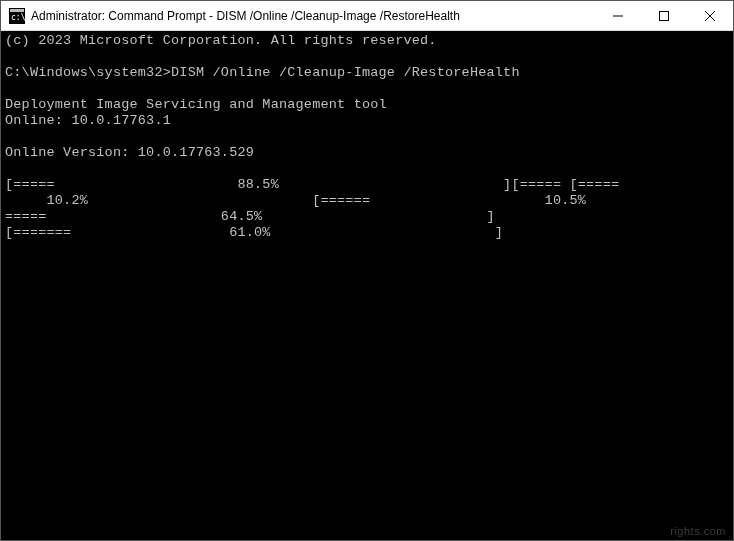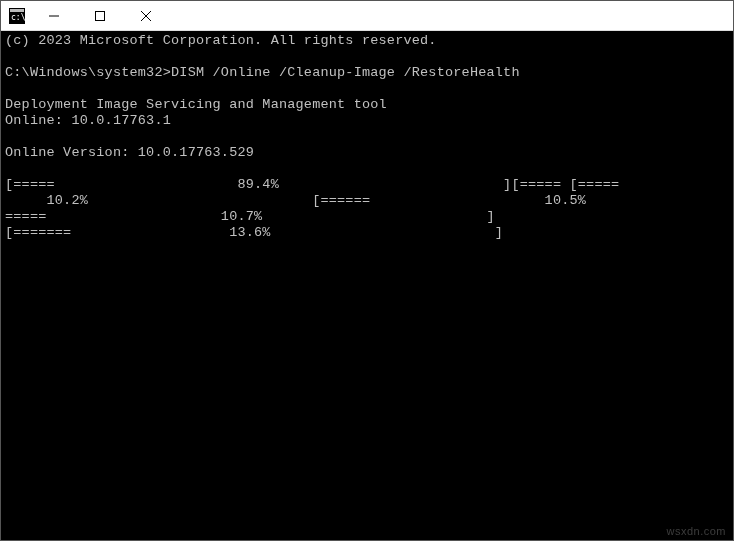--- a/index.html
+++ b/index.html
@@ -82,20 +82,21 @@
 <body>
 
 <div class="titlebar">
   <span class="titlebar-icon">
     <svg width="16" height="16" viewBox="0 0 16 16">
       <rect x="0" y="0" width="16" height="16" fill="#000"></rect>
       <rect x="1" y="1" width="14" height="3" fill="#bbb"></rect>
       <text x="2" y="12" font-size="8" fill="#fff" font-family="monospace">c:\</text>
     </svg>
   </span>
+  <span class="titlebar-title">Administrator: Command Prompt - DISM  /Online /Cleanup-Image /RestoreHealth</span>
   <div class="window-controls">
     <button class="window-btn">
       <svg width="10" height="10" viewBox="0 0 10 10">
         <line x1="0" y1="5" x2="10" y2="5" stroke="#000" stroke-width="1"></line>
       </svg>
     </button>
     <button class="window-btn">
       <svg width="10" height="10" viewBox="0 0 10 10">
         <rect x="0.5" y="0.5" width="9" height="9" fill="none" stroke="#000" stroke-width="1"></rect>
       </svg>
@@ -111,19 +112,19 @@
 
 <div class="terminal"><span>(c) 2023 Microsoft Corporation. All rights reserved.</span>
 
 <span class="prompt-line"><span>C:\Windows\system32&gt;</span><span>DISM /Online /Cleanup-Image /RestoreHealth</span></span>
 
 <span>Deployment Image Servicing and Management tool</span>
 <span>Online: 10.0.17763.1</span>
 
 <span>Online Version: 10.0.17763.529</span>
 
-<span>[=====                      89.4%                           ][===== [=====          </span>
+<span>[=====                      88.5%                           ][===== [=====          </span>
 <span>     10.2%                           [======                     10.5%                           [=</span>
-<span>=====                     10.7%                           ] </span>
-<span>[=======                   13.6%                           ] </span>
+<span>=====                     64.5%                           ] </span>
+<span>[=======                   61.0%                           ] </span>
 </div>
 
-<div class="watermark">wsxdn.com</div>
+<div class="watermark">rights.com</div>
 
 </body></html>

